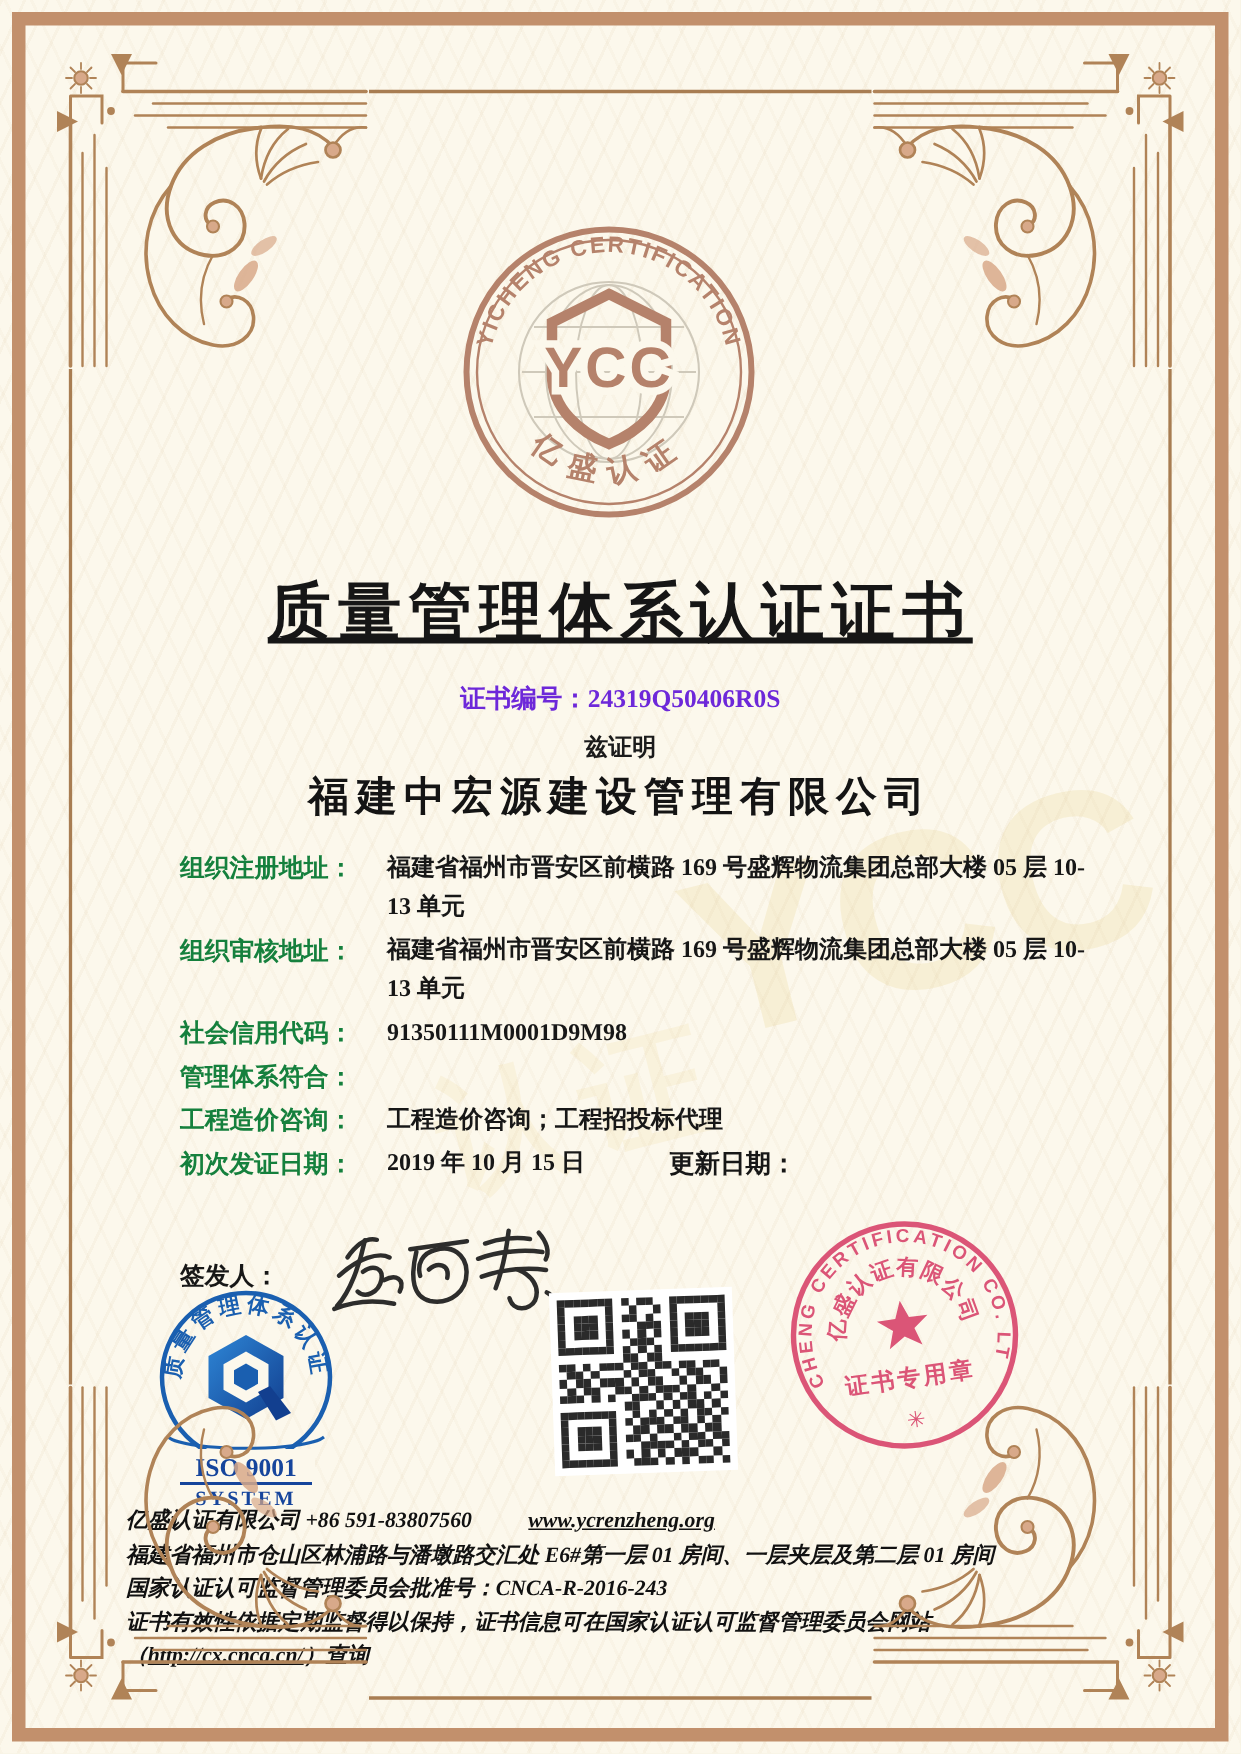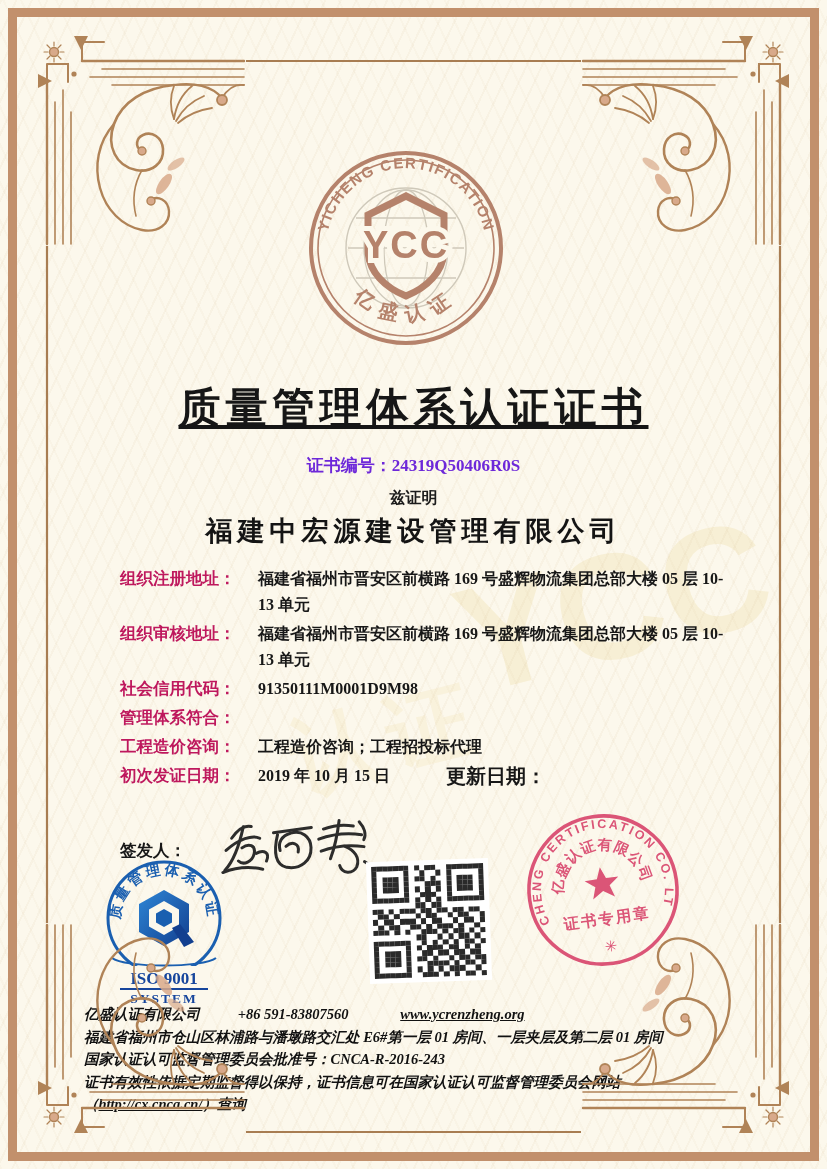--- a/index.html
+++ b/index.html
@@ -20,35 +20,35 @@
     font-family:"Liberation Sans",sans-serif;font-weight:900;font-size:42px;
     letter-spacing:5px;color:#161616;text-decoration:underline;}
   .certno{position:absolute;top:454px;left:0;width:100%;text-align:center;z-index:2;
     font-size:17px;font-weight:700;color:#6d28d9;}
   .attest{position:absolute;top:488px;left:0;width:100%;text-align:center;z-index:2;
     font-size:16px;font-weight:700;color:#1b1b1b;}
   .company{position:absolute;top:513px;left:0;width:100%;text-align:center;z-index:2;
     font-size:27px;font-weight:700;letter-spacing:5px;color:#141414;}
   .fields{position:absolute;left:120px;top:566px;width:608px;z-index:2;}
   .frow{display:flex;margin-bottom:3px;line-height:26px;}
-  .flabel{width:138px;flex:0 0 138px;font-weight:700;font-size:16.5px;color:#be185d;}
+  .flabel{width:138px;flex:0 0 138px;font-weight:700;font-size:16.5px;color:#15803d;}
   .fvalue{width:468px;font-weight:700;font-size:16px;color:#171717;}
-  .fextra{font-weight:700;font-size:20px;color:#171717;margin-left:56px;white-space:nowrap;}
+  .fextra{font-weight:700;font-size:17px;color:#171717;margin-left:56px;white-space:nowrap;}
   .issuer-label{position:absolute;left:120px;top:840px;font-weight:700;font-size:16.5px;color:#171717;z-index:2;}
   .signature{position:absolute;left:212px;top:806px;z-index:2;transform:rotate(-2deg);}
   .iso-badge{position:absolute;left:86px;top:848px;z-index:2;}
   .qr{position:absolute;left:368px;top:860px;width:112px;height:112px;background:#fff;
       padding:5px;display:grid;grid-template-columns:repeat(21,1fr);grid-template-rows:repeat(21,1fr);
       z-index:2;transform:rotate(-2deg);}
   .qr .on{background:#2a2a2a;}
   .stamp{position:absolute;left:505px;top:792px;z-index:4;transform:rotate(-8deg);opacity:.92;}
   .footer{position:absolute;left:84px;top:1003px;width:668px;z-index:2;
     font-size:14.5px;line-height:22.6px;color:#111;font-style:italic;font-weight:600;}
-  .footer .gap1{margin-left:34px;}
-  .footer .gap2{margin-left:48px;}
+  .footer .gap1{}
+  .footer .gap2{margin-left:34px;}
   .u{text-decoration:underline;cursor:pointer;}
 </style>
 </head>
 <body>
 
 <div class="page">
 
   <div class="wm wm1">YCC</div>
   <div class="wm wm2">认证</div>
 

